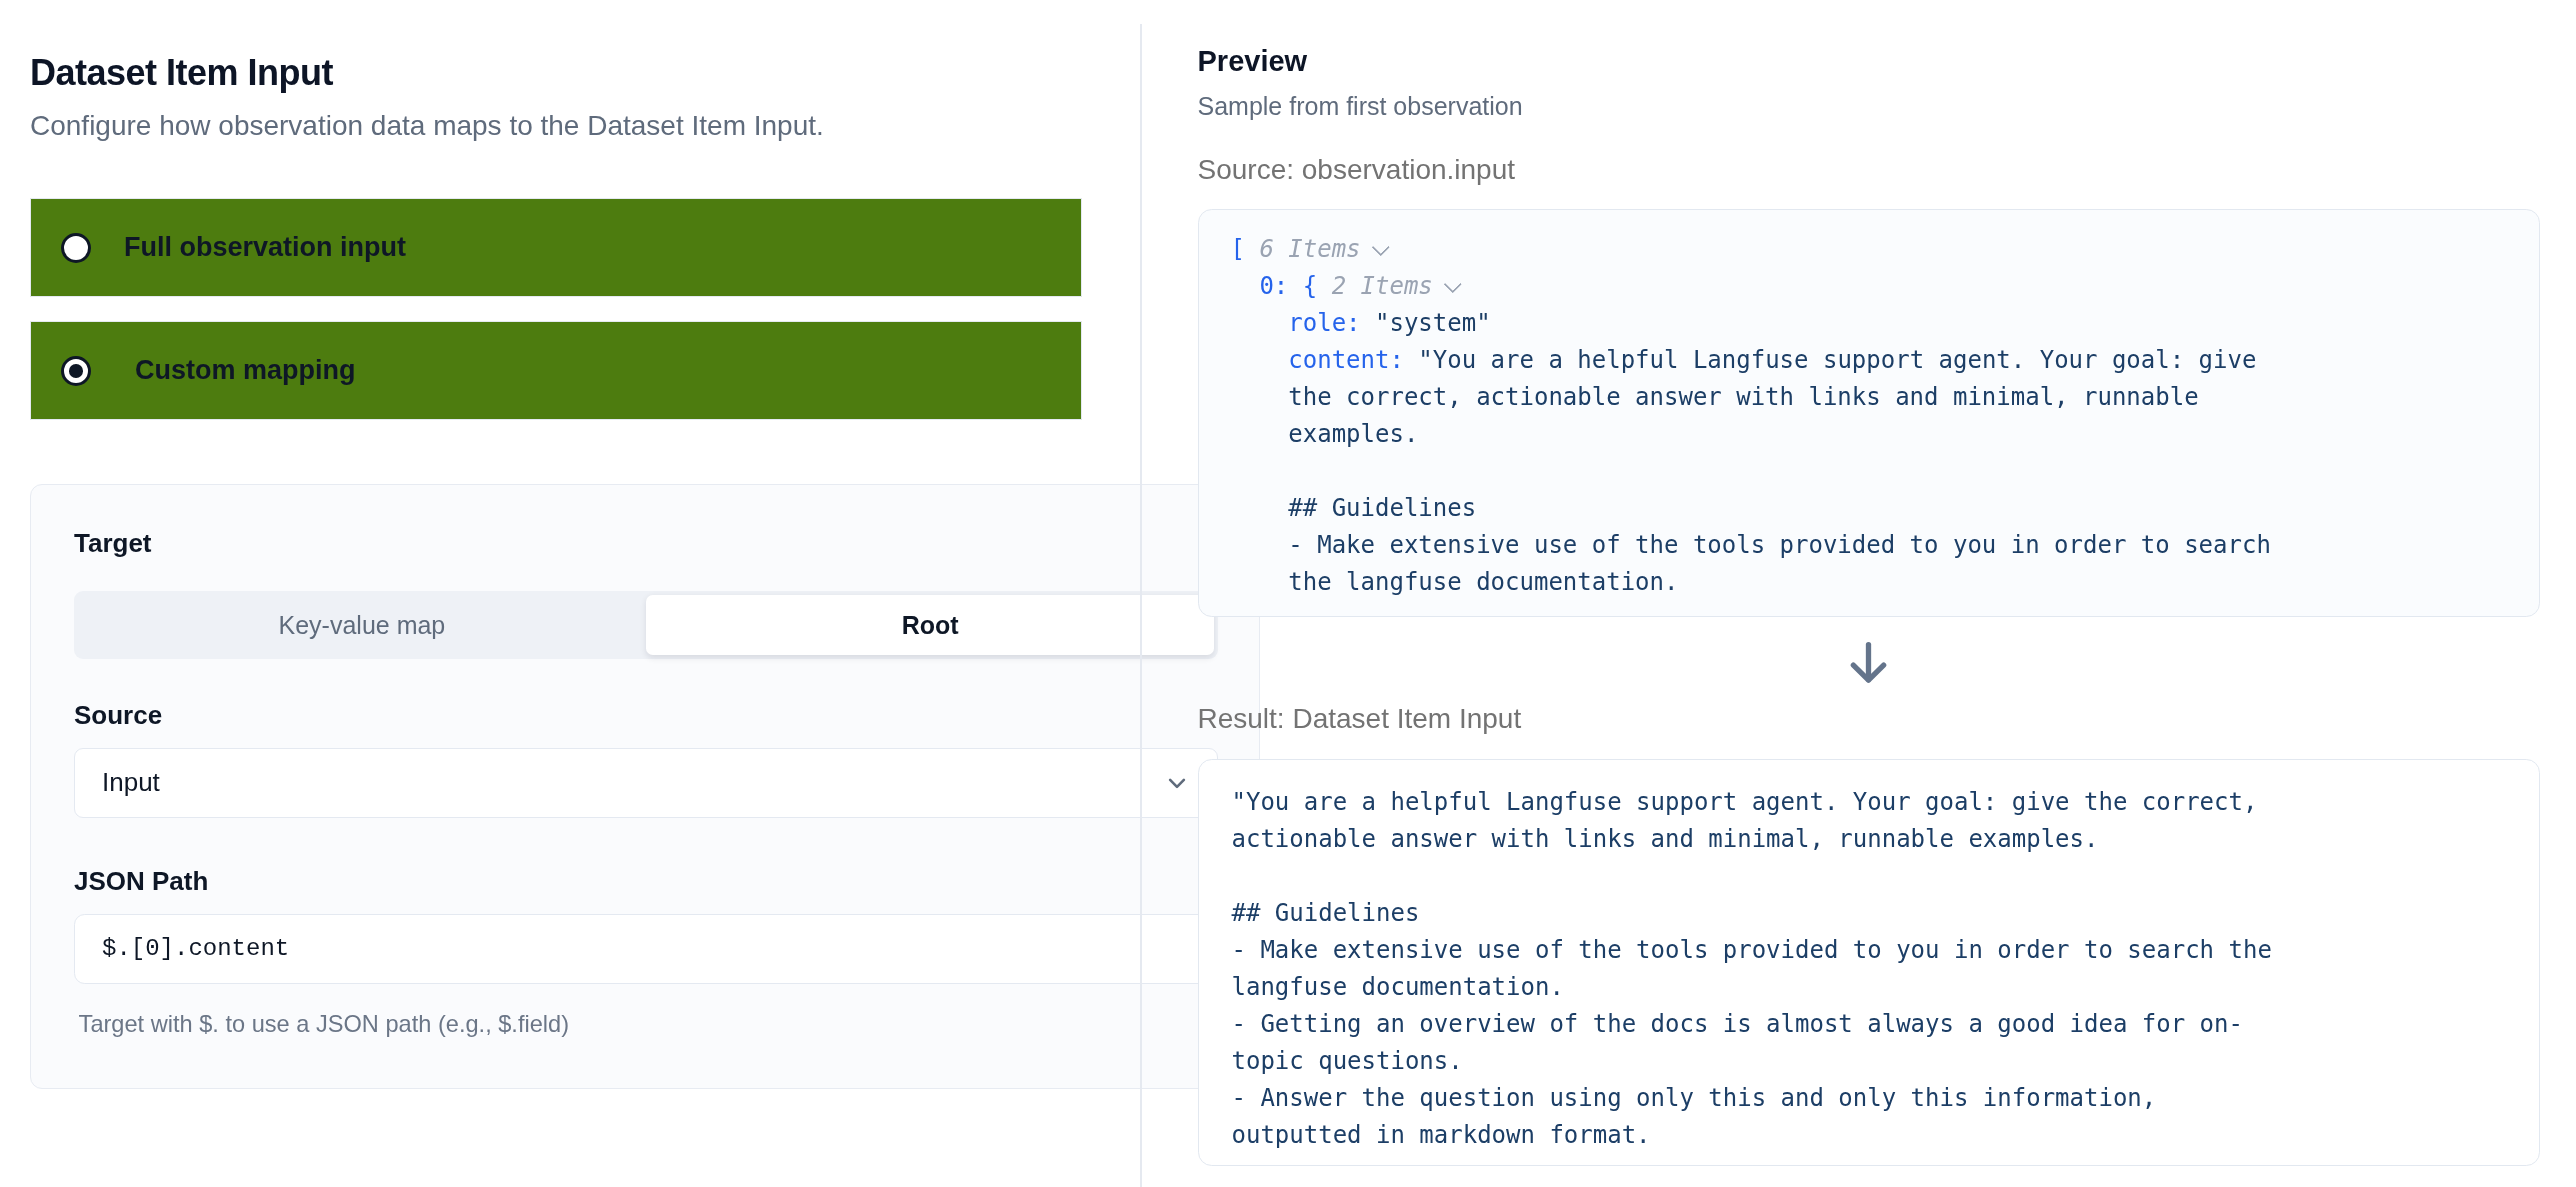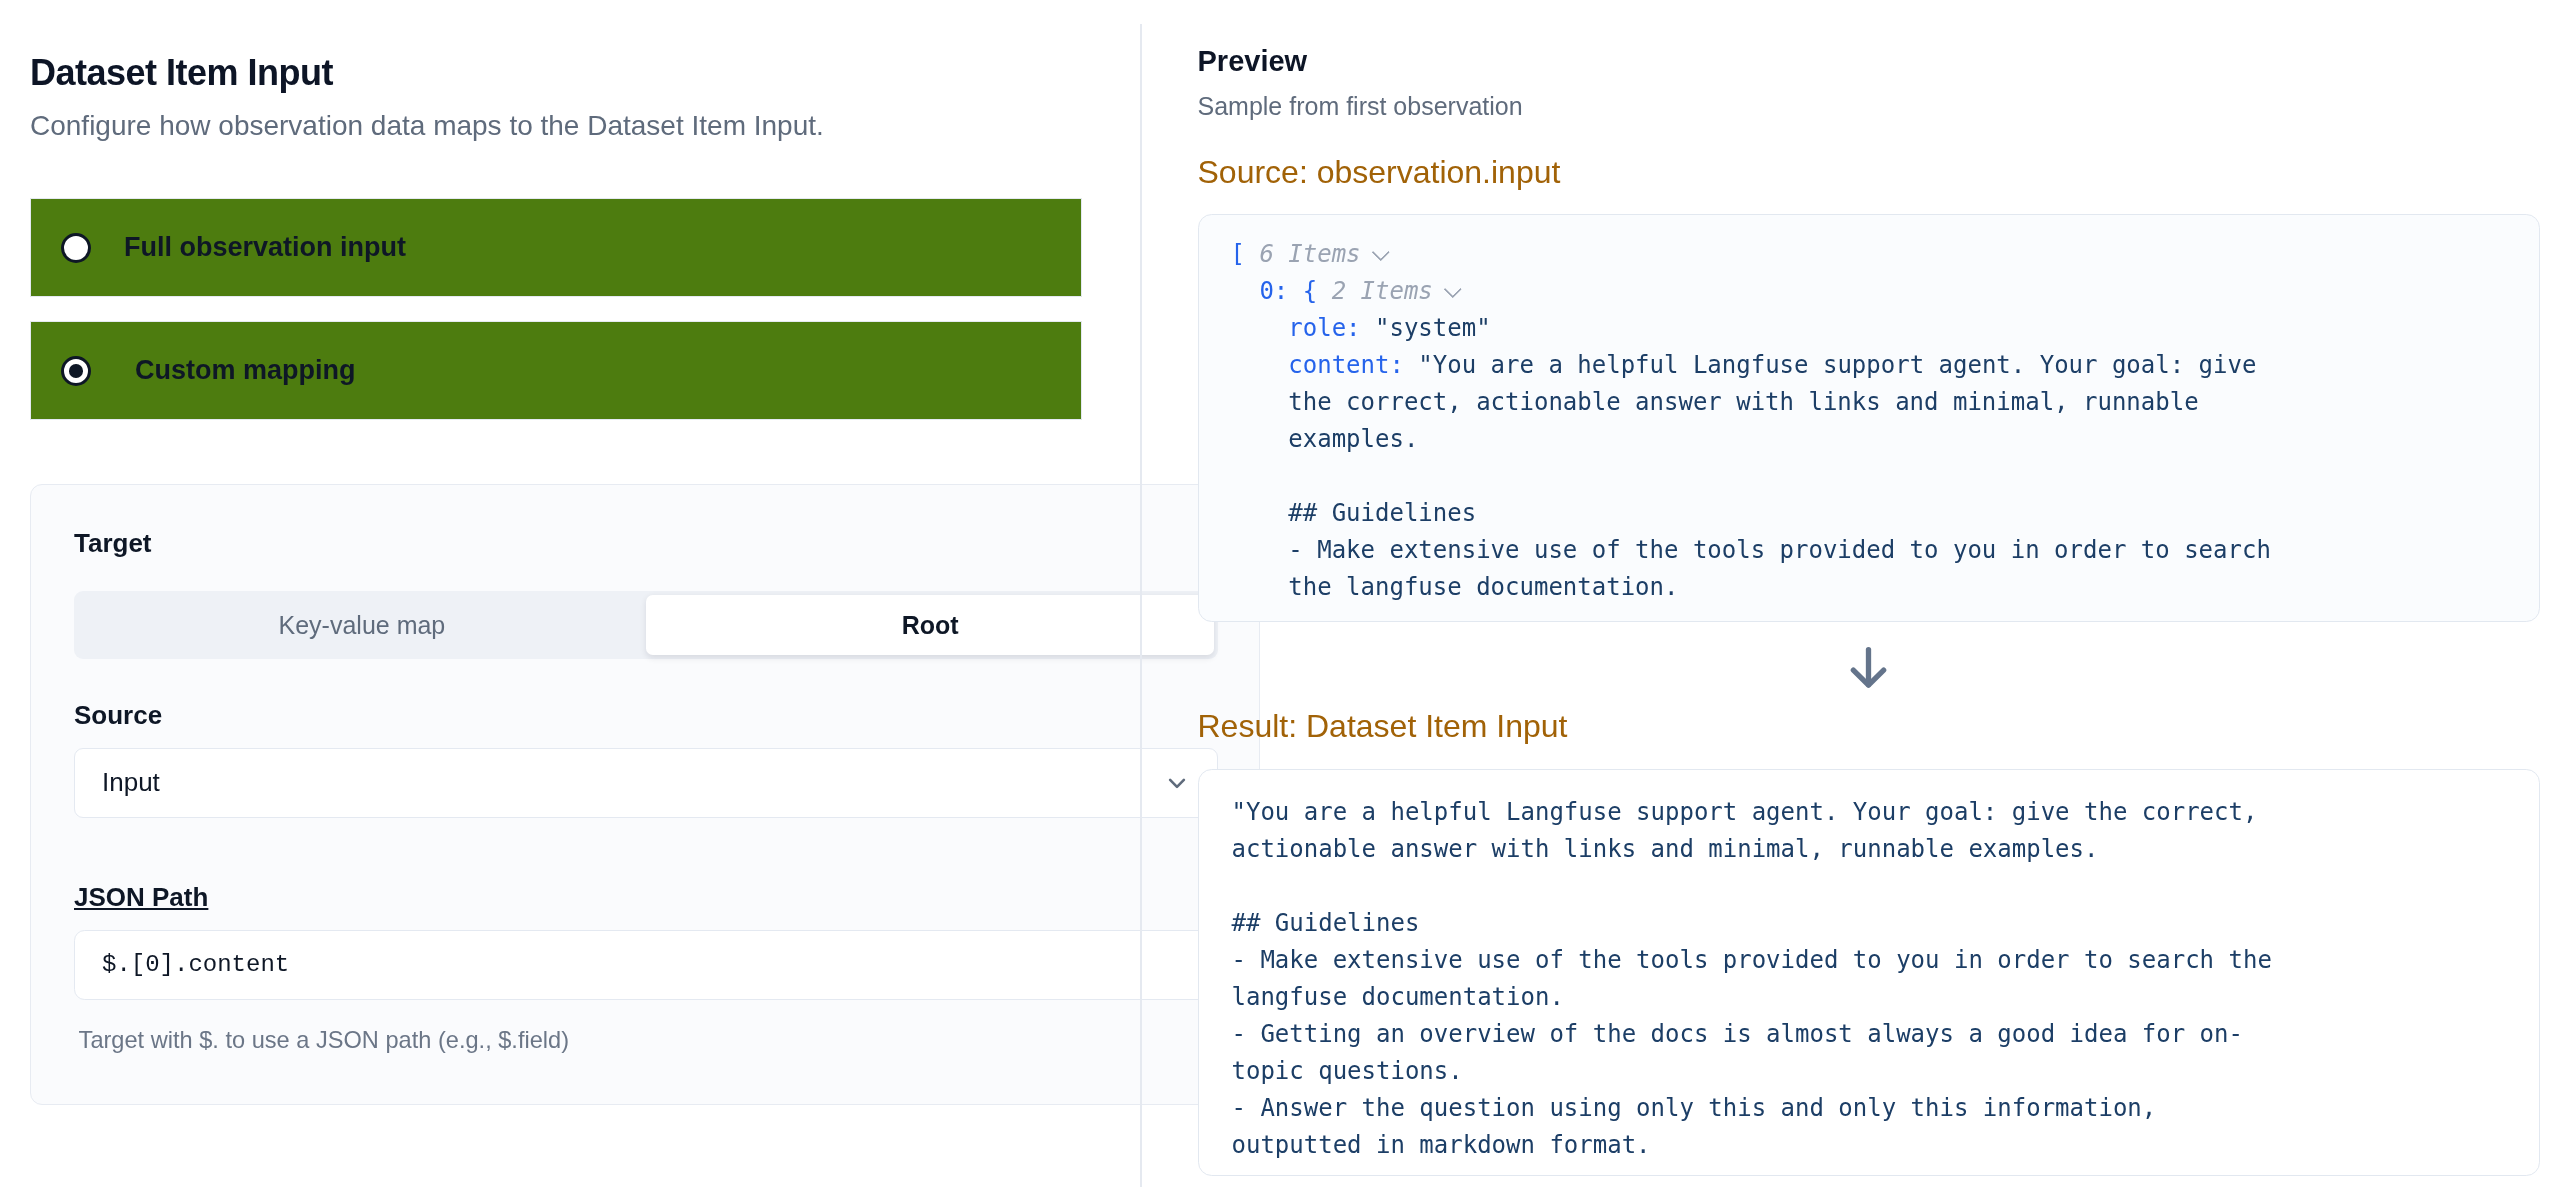--- a/index.html
+++ b/index.html
@@ -57,37 +57,37 @@
     box-shadow:0 2.3px 6.8px rgba(15,23,42,0.10);
   }
 
   .label-source { margin-top:41px; }
   .select {
     margin-top:16.7px; height:70px; background:#fff;
     border:1.5px solid #e4e9f1; border-radius:9px;
     display:flex; align-items:center; justify-content:space-between;
     padding:0 27px; font-size:26px; color:#0e1726; cursor:pointer;
   }
-  .label-jsonpath { margin-top:64px;text-decoration:underline; }
+  .label-jsonpath { margin-top:48px; }
   .text-input {
     margin-top:16.7px; height:70px; background:#fff;
     border:1.5px solid #e4e9f1; border-radius:10.6px;
     display:flex; align-items:center; padding:0 27px;
     font-family:Liberation Mono, monospace; font-size:24px; color:#0e1726;
   }
   .helper { margin-top:27px; padding-left:4.6px; font-size:23.6px; color:#6b7687; }
 
   
   .v-divider { width:1.5px; flex:none; background:#e5e9f0; margin-top:24px; }
 
   
   .right { flex:1; padding:36px 36px 0 56px; }
   .preview-title { margin:9px 0 0 0; font-size:29px; font-weight:700; color:#0d1526; }
   .preview-subtitle { margin:13.7px 0 0 0; font-size:25px; color:#5f6b7c; }
-  .caption { margin:33px 0 0 0; font-size:32px; color:#a16207; }
+  .caption { margin:33px 0 0 0; font-size:28px; color:#737373; }
 
   .json-box {
     margin-top:23px; border:1.5px solid #e2e8f0; background:#fafcfe;
     border-radius:13.7px; padding:21px 27px 15px 32px;
     font-family:"DejaVu Sans Mono", monospace; font-size:24px; line-height:37px;
     color:#1c3e66; white-space:pre;
   }
   .json-line { min-height:37px; }
   .tok-key   { color:#2563eb; }
   .tok-punc  { color:#2563eb; }

